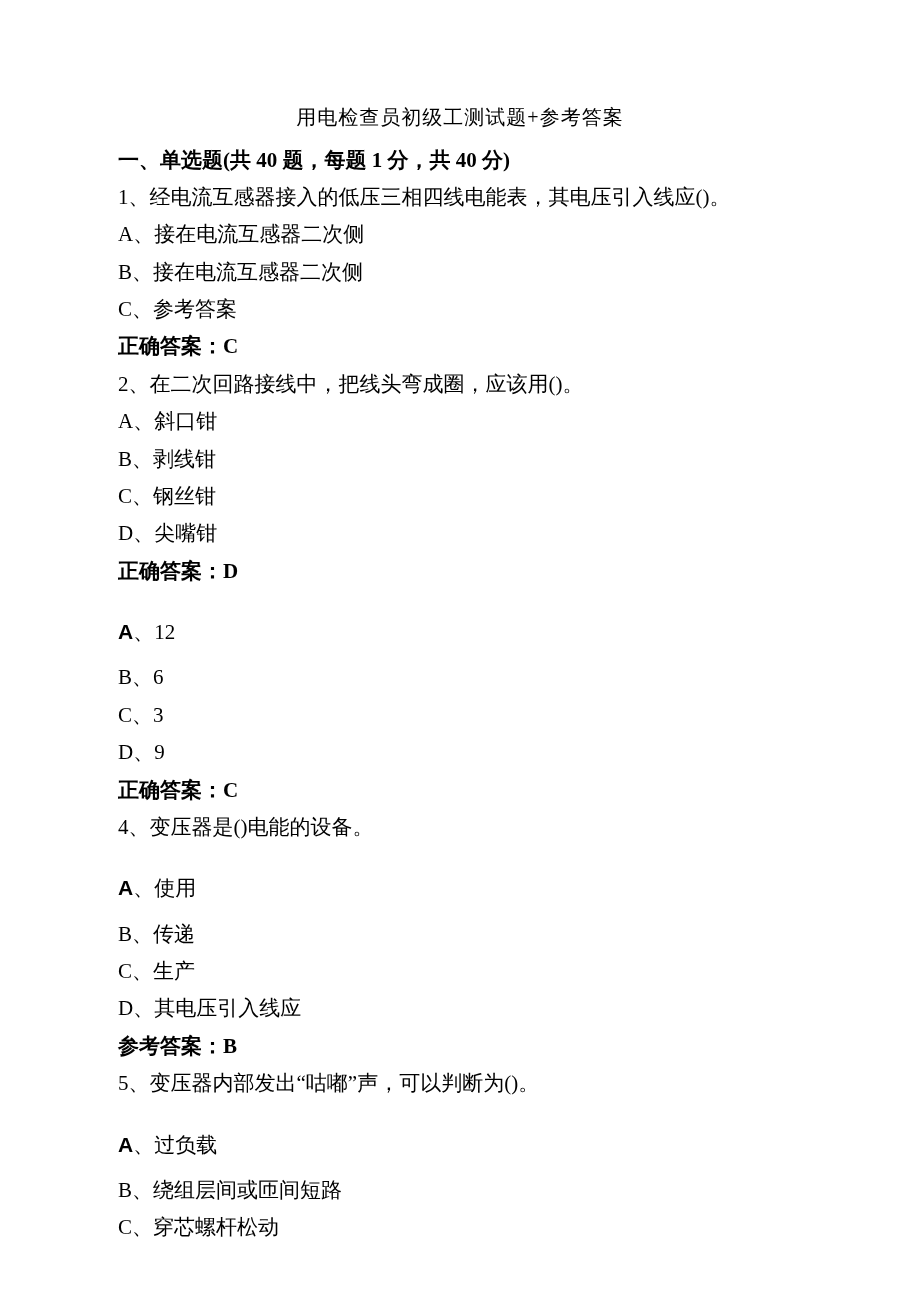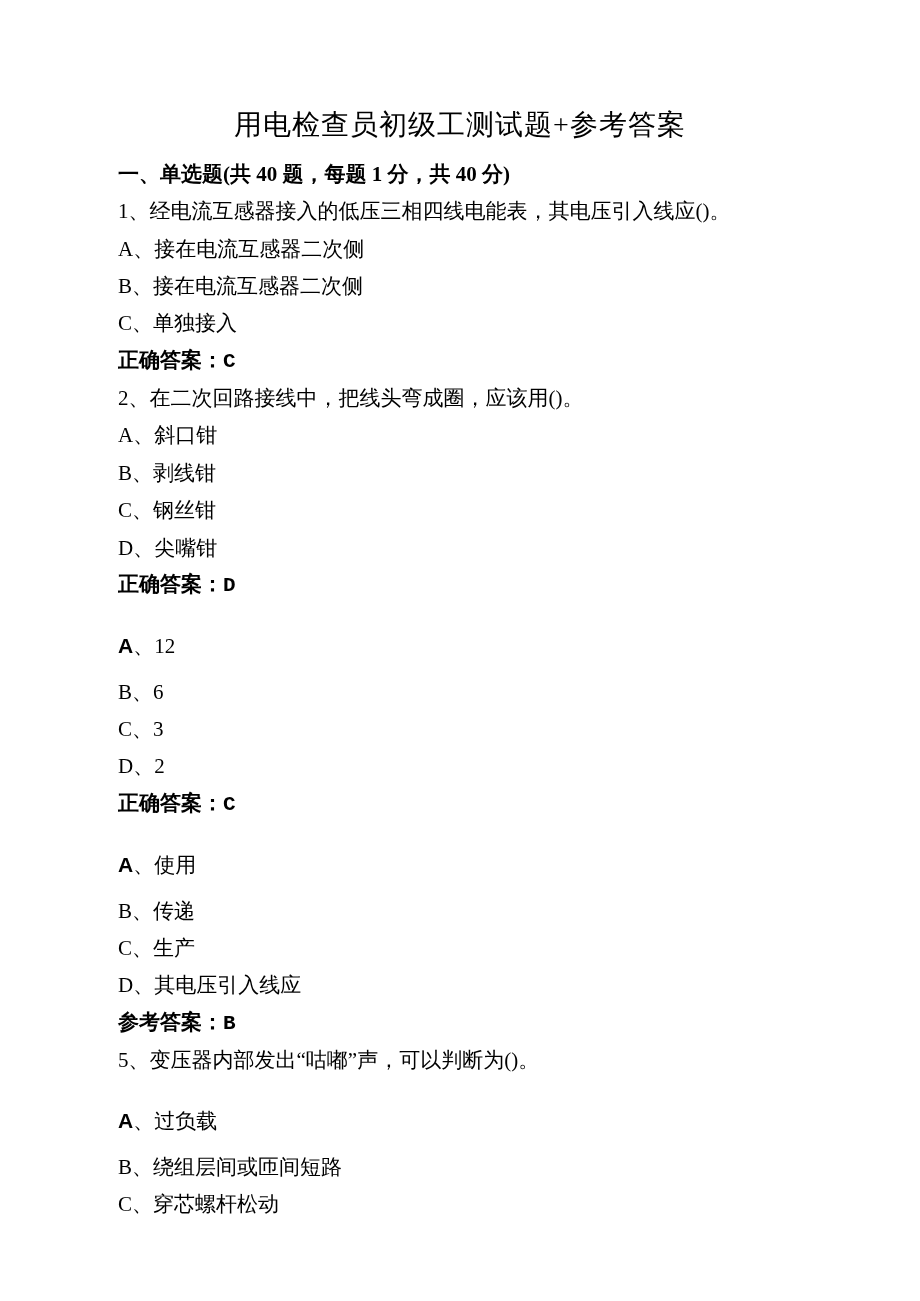--- a/index.html
+++ b/index.html
@@ -12,32 +12,32 @@
   .page {
     width: 920px;
     min-height: 1301px;
     padding: 100px 118px 60px 118px;
     box-sizing: border-box;
     font-size: 21px;
     line-height: 1.78;
   }
   .title {
     text-align: center;
-    font-size: 28px;
+    font-size: 20px;
     font-family: "SimSun", "宋体", serif;
     margin-bottom: 6px;
     letter-spacing: 1px;
   }
   .section-header {
     font-weight: bold;
     font-family: Liberation Serif, serif;
   }
   .bold {
     font-weight: bold;
-    font-family: Liberation Mono, monospace;
+    font-family: Liberation Serif, serif;
   }
   .arial-a {
     font-family: Arial, sans-serif;
     font-weight: bold;
   }
   .line {
     text-align: left;
   }
   .gap-below {
     margin-bottom: 8px;
@@ -49,36 +49,37 @@
 
 <div class="page">
 
   <div class="title">用电检查员初级工测试题+参考答案</div>
 
   <div class="line section-header">一、单选题(共 40 题，每题 1 分，共 40 分)</div>
 
   <div class="line">1、经电流互感器接入的低压三相四线电能表，其电压引入线应()。</div>
   <div class="line">A、接在电流互感器二次侧</div>
   <div class="line">B、接在电流互感器二次侧</div>
-  <div class="line">C、单独接入</div>
+  <div class="line">C、参考答案</div>
   <div class="line bold">正确答案：C</div>
 
   <div class="line">2、在二次回路接线中，把线头弯成圈，应该用()。</div>
   <div class="line">A、斜口钳</div>
   <div class="line">B、剥线钳</div>
   <div class="line">C、钢丝钳</div>
   <div class="line">D、尖嘴钳</div>
   <div class="line bold">正确答案：D</div>
 
   <div class="line gap-below"><span class="arial-a">A</span><span>、12</span></div>
   <div class="line">B、6</div>
   <div class="line">C、3</div>
-  <div class="line">D、2</div>
+  <div class="line">D、9</div>
   <div class="line bold">正确答案：C</div>
 
+  <div class="line">4、变压器是()电能的设备。</div>
   <div class="line gap-below"><span class="arial-a">A</span><span>、使用</span></div>
   <div class="line">B、传递</div>
   <div class="line">C、生产</div>
   <div class="line">D、其电压引入线应</div>
   <div class="line bold">参考答案：B</div>
 
   <div class="line">5、变压器内部发出“咕嘟”声，可以判断为()。</div>
   <div class="line gap-below"><span class="arial-a">A</span><span>、过负载</span></div>
   <div class="line">B、绕组层间或匝间短路</div>
   <div class="line">C、穿芯螺杆松动</div>

